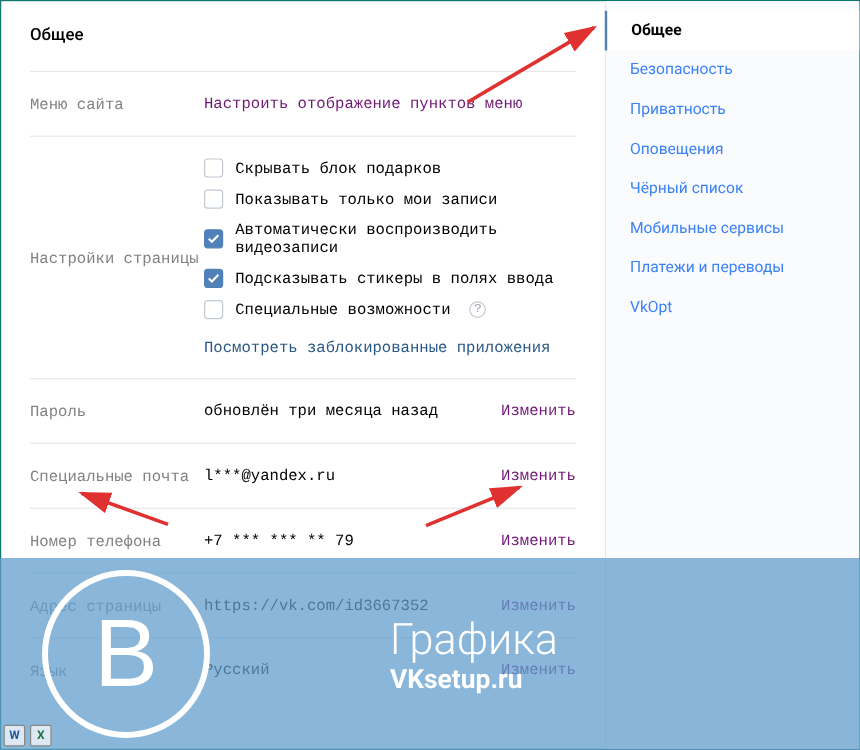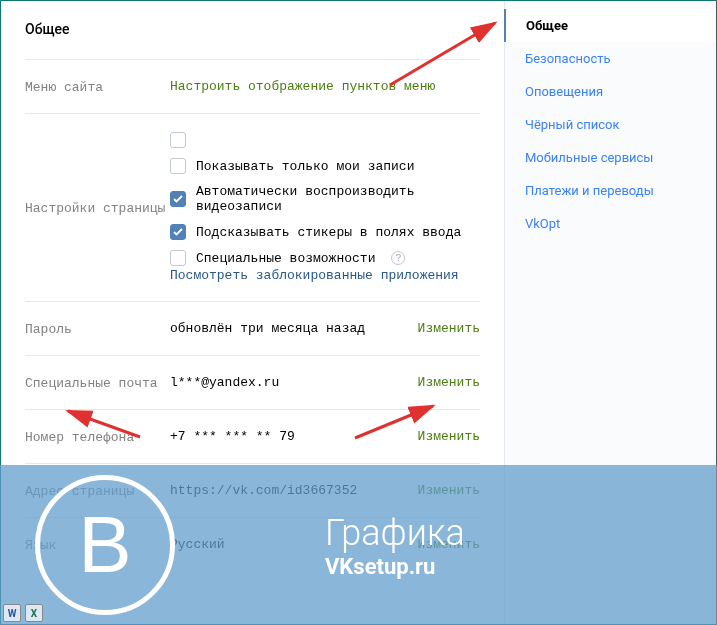--- a/index.html
+++ b/index.html
@@ -14,37 +14,37 @@
       overflow: hidden;
     }
     .container { display: flex; height: 100%; border: 1px solid #0f766e; }
     .main { flex: 1; padding: 20px 24px; position: relative; }
     .page-title { font-size: 14px; font-weight: 500; color: #000; margin-bottom: 22px; }
     .row { display: flex; align-items: center; border-top: 1px solid #e7e8ec; padding: 18px 0; font-family: Liberation Mono, monospace; }
     .row:first-of-type { border-top: none; }
     .row-label { width: 145px; color: #828282; font-size: 13px; padding-top: 2px; flex-shrink: 0; }
     .row-content { flex: 1; color: #000; }
     .row-action { width: 70px; text-align: right; }
-    .link { color: #4d7c0f; cursor: pointer; }
+    .link { color: #701a75; cursor: pointer; }
     .checkbox-list { display: flex; flex-direction: column; gap: 10px; }
     .chk-item { display: flex; align-items: center; gap: 10px; cursor: pointer; }
     .chk {
       width: 16px; height: 16px; border: 1px solid #c1c9d1; border-radius: 3px;
       display: inline-flex; align-items: center; justify-content: center;
       flex-shrink: 0;
     }
     .chk.checked { background: #5181b8; border-color: #5181b8; }
     .chk.checked svg { display: block; }
     .chk svg { display: none; }
     .help-icon {
       width: 14px; height: 14px; border: 1px solid #c1c9d1; border-radius: 50%;
       display: inline-flex; align-items: center; justify-content: center;
       font-size: 10px; color: #99a2ad; margin-left: 6px;
     }
-    .blocked-link { color: #2a5885; margin-top: 2px; display: inline-block; cursor: pointer; }
+    .blocked-link { color: #2a5885; margin-top: 16px; display: inline-block; cursor: pointer; }
     .sidebar {
       width: 212px; background: #fafbfc; border-left: 1px solid #e7e8ec;
       padding: 8px 0;
     }
     .side-item {
       padding: 9px 20px; color: #3b82f6; cursor: pointer; font-size: 13px;
     }
     .side-item.active { background: #fff; font-weight: 700; color: #000; border-left: 2px solid #5181b8; margin-left: -1px; }
 
     
@@ -86,20 +86,21 @@
         <span class="link">Настроить отображение пунктов меню</span>
       </div>
     </div>
 
     <div class="row">
       <div class="row-label">Настройки страницы</div>
       <div class="row-content">
         <div class="checkbox-list" id="chklist">
             <label class="chk-item">
               <span class="chk"></span>
+              <span>Скрывать блок подарков</span>
             </label>
             <label class="chk-item">
               <span class="chk"></span>
               <span>Показывать только мои записи</span>
             </label>
             <label class="chk-item">
               <span class="chk checked">
                 <svg width="10" height="8" viewBox="0 0 10 8">
                   <path d="M1 4 L3.5 6.5 L9 1" stroke="#fff" stroke-width="1.8" fill="none"></path>
                 </svg>
@@ -151,20 +152,21 @@
     <div class="row">
       <div class="row-label">Язык</div>
       <div class="row-content">Русский</div>
       <div class="row-action"><span class="link">Изменить</span></div>
     </div>
   </div>
 
   <div class="sidebar" id="sidebar">
       <div class="side-item active">Общее</div>
       <div class="side-item">Безопасность</div>
+      <div class="side-item">Приватность</div>
       <div class="side-item">Оповещения</div>
       <div class="side-item">Чёрный список</div>
       <div class="side-item">Мобильные сервисы</div>
       <div class="side-item">Платежи и переводы</div>
       <div class="side-item">VkOpt</div>
     </div>
 </div>
 
 <svg class="arrow" style="left:380px; top:15px;" width="130" height="80">
   <defs>

